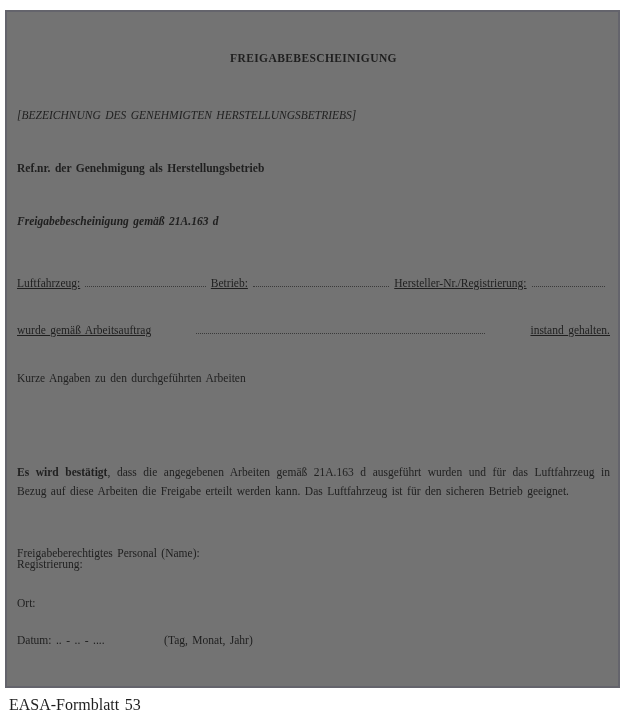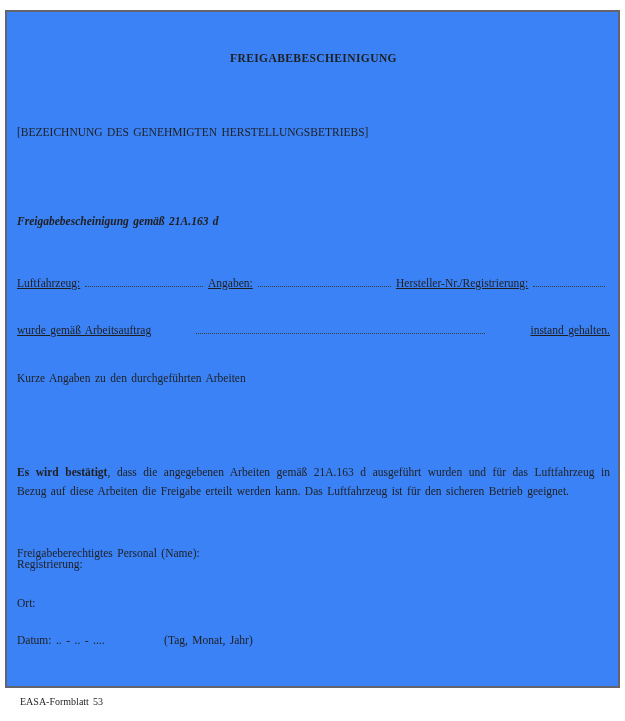--- a/index.html
+++ b/index.html
@@ -18,21 +18,21 @@
     word-spacing: 0.14em;
     overflow: hidden;
   }
   .form-box {
     position: absolute;
     left: 5px;
     top: 10px;
     width: 611px;
     height: 674px;
     border: 2px solid #64646c;
-    background: #3b82f6;
+    background: #737373;
   }
   .line {
     position: absolute;
     left: 10px;
     right: 8px;
     white-space: nowrap;
   }
   .doc-title {
     text-align: center;
     font-weight: bold;
@@ -52,43 +52,44 @@
     min-width: 20px;
   }
   .statement {
     white-space: normal;
     text-align: justify;
     line-height: 1.62;
   }
   .date-hint { margin-left: 16px; padding-left: 39px; }
   .footer-note {
     position: absolute;
-    left: 20px;
+    left: 9px;
     top: 696px;
-    font-size: 10px;
+    font-size: 16px;
   }
 </style>
 </head>
 <body>
 
 <div class="page">
 
   <div class="form-box">
 
     <div class="line doc-title" style="top: 40px;">FREIGABEBESCHEINIGUNG</div>
 
-    <div class="line" style="top: 114px;">[BEZEICHNUNG DES GENEHMIGTEN HERSTELLUNGSBETRIEBS]</div>
+    <div class="line" style="top: 97px; font-style: italic;">[BEZEICHNUNG DES GENEHMIGTEN HERSTELLUNGSBETRIEBS]</div>
 
+    <div class="line bold" style="top: 150px;">Ref.nr. der Genehmigung als Herstellungsbetrieb</div>
 
     <div class="line bold" style="top: 203px; font-style: italic;">Freigabebescheinigung gemäß 21A.163 d</div>
 
     <div class="line row" style="top: 265px;">
       <span class="lbl">Luftfahrzeug:</span>
       <span class="leader" style="flex: 115 1 0;"></span>
-      <span class="lbl">Angaben:</span>
+      <span class="lbl">Betrieb:</span>
       <span class="leader" style="flex: 130 1 0;"></span>
       <span class="lbl">Hersteller-Nr./Registrierung:</span>
       <span class="leader" style="flex: 70 1 0;"></span>
     </div>
 
     <div class="line row" style="top: 312px; gap: 40px;">
       <span class="lbl">wurde gemäß Arbeitsauftrag</span>
       <span class="leader" style="flex: 1 1 0;"></span>
       <span class="lbl">instand gehalten.</span>
     </div>

